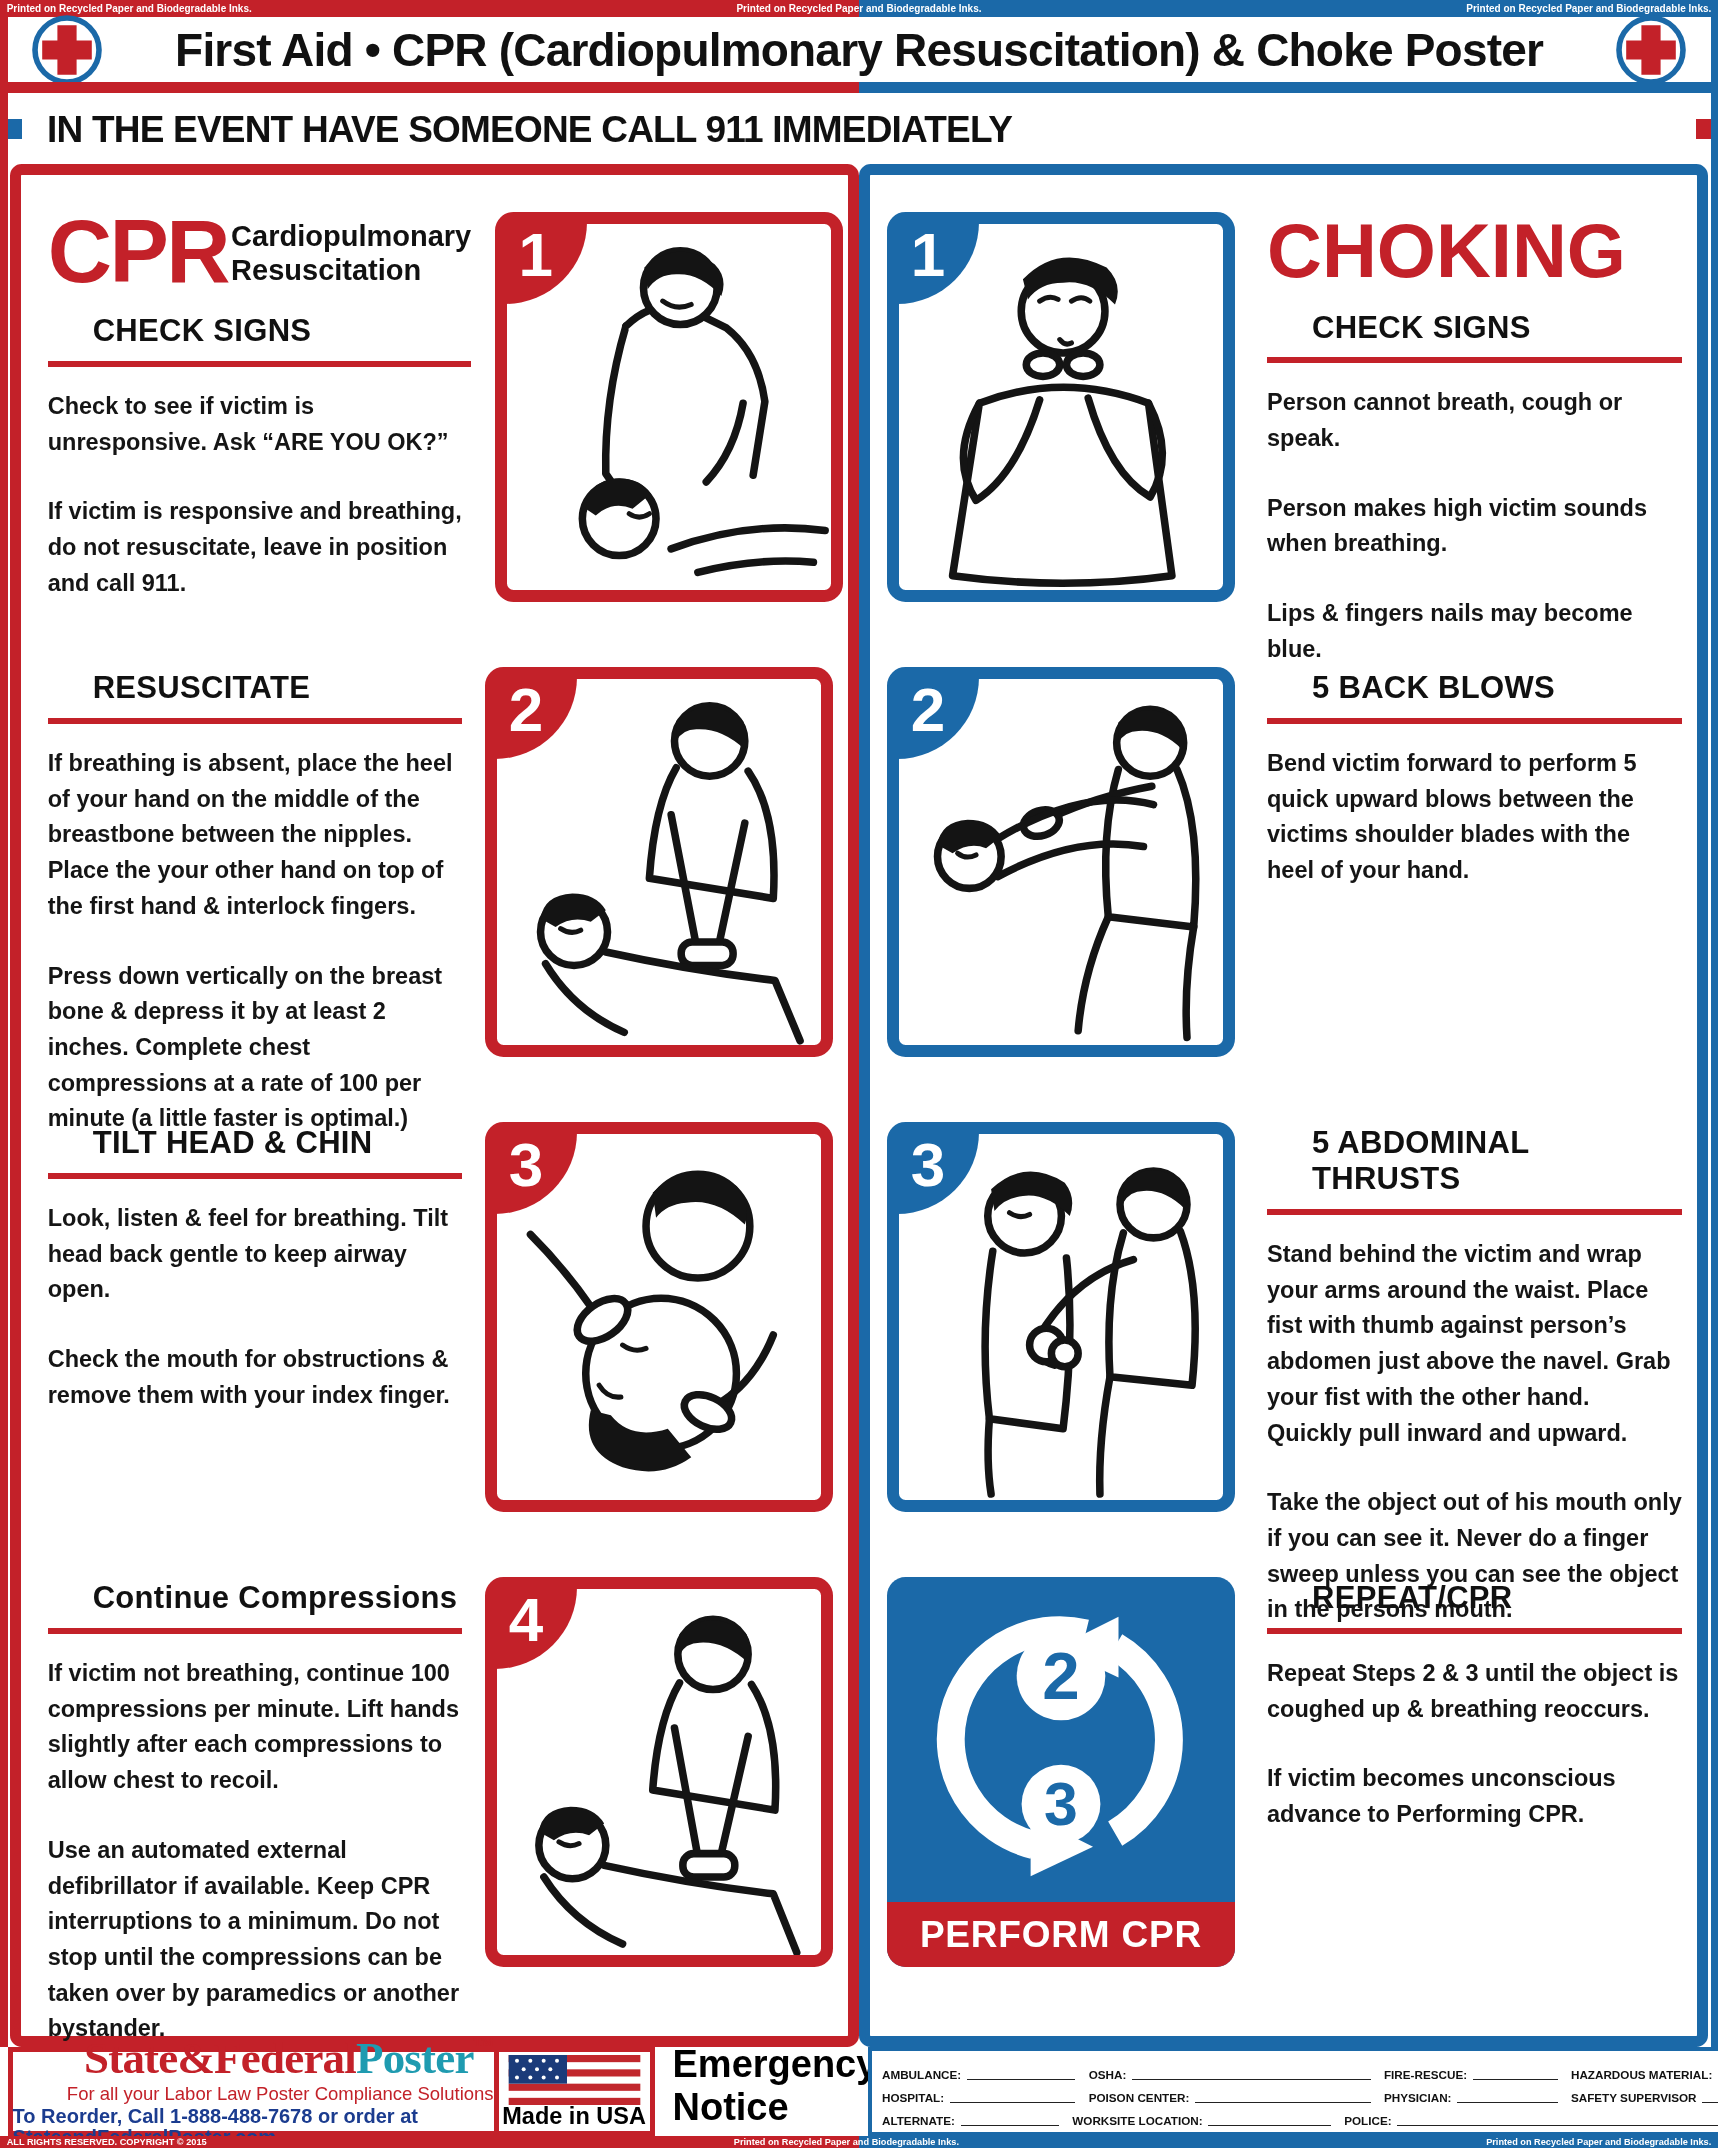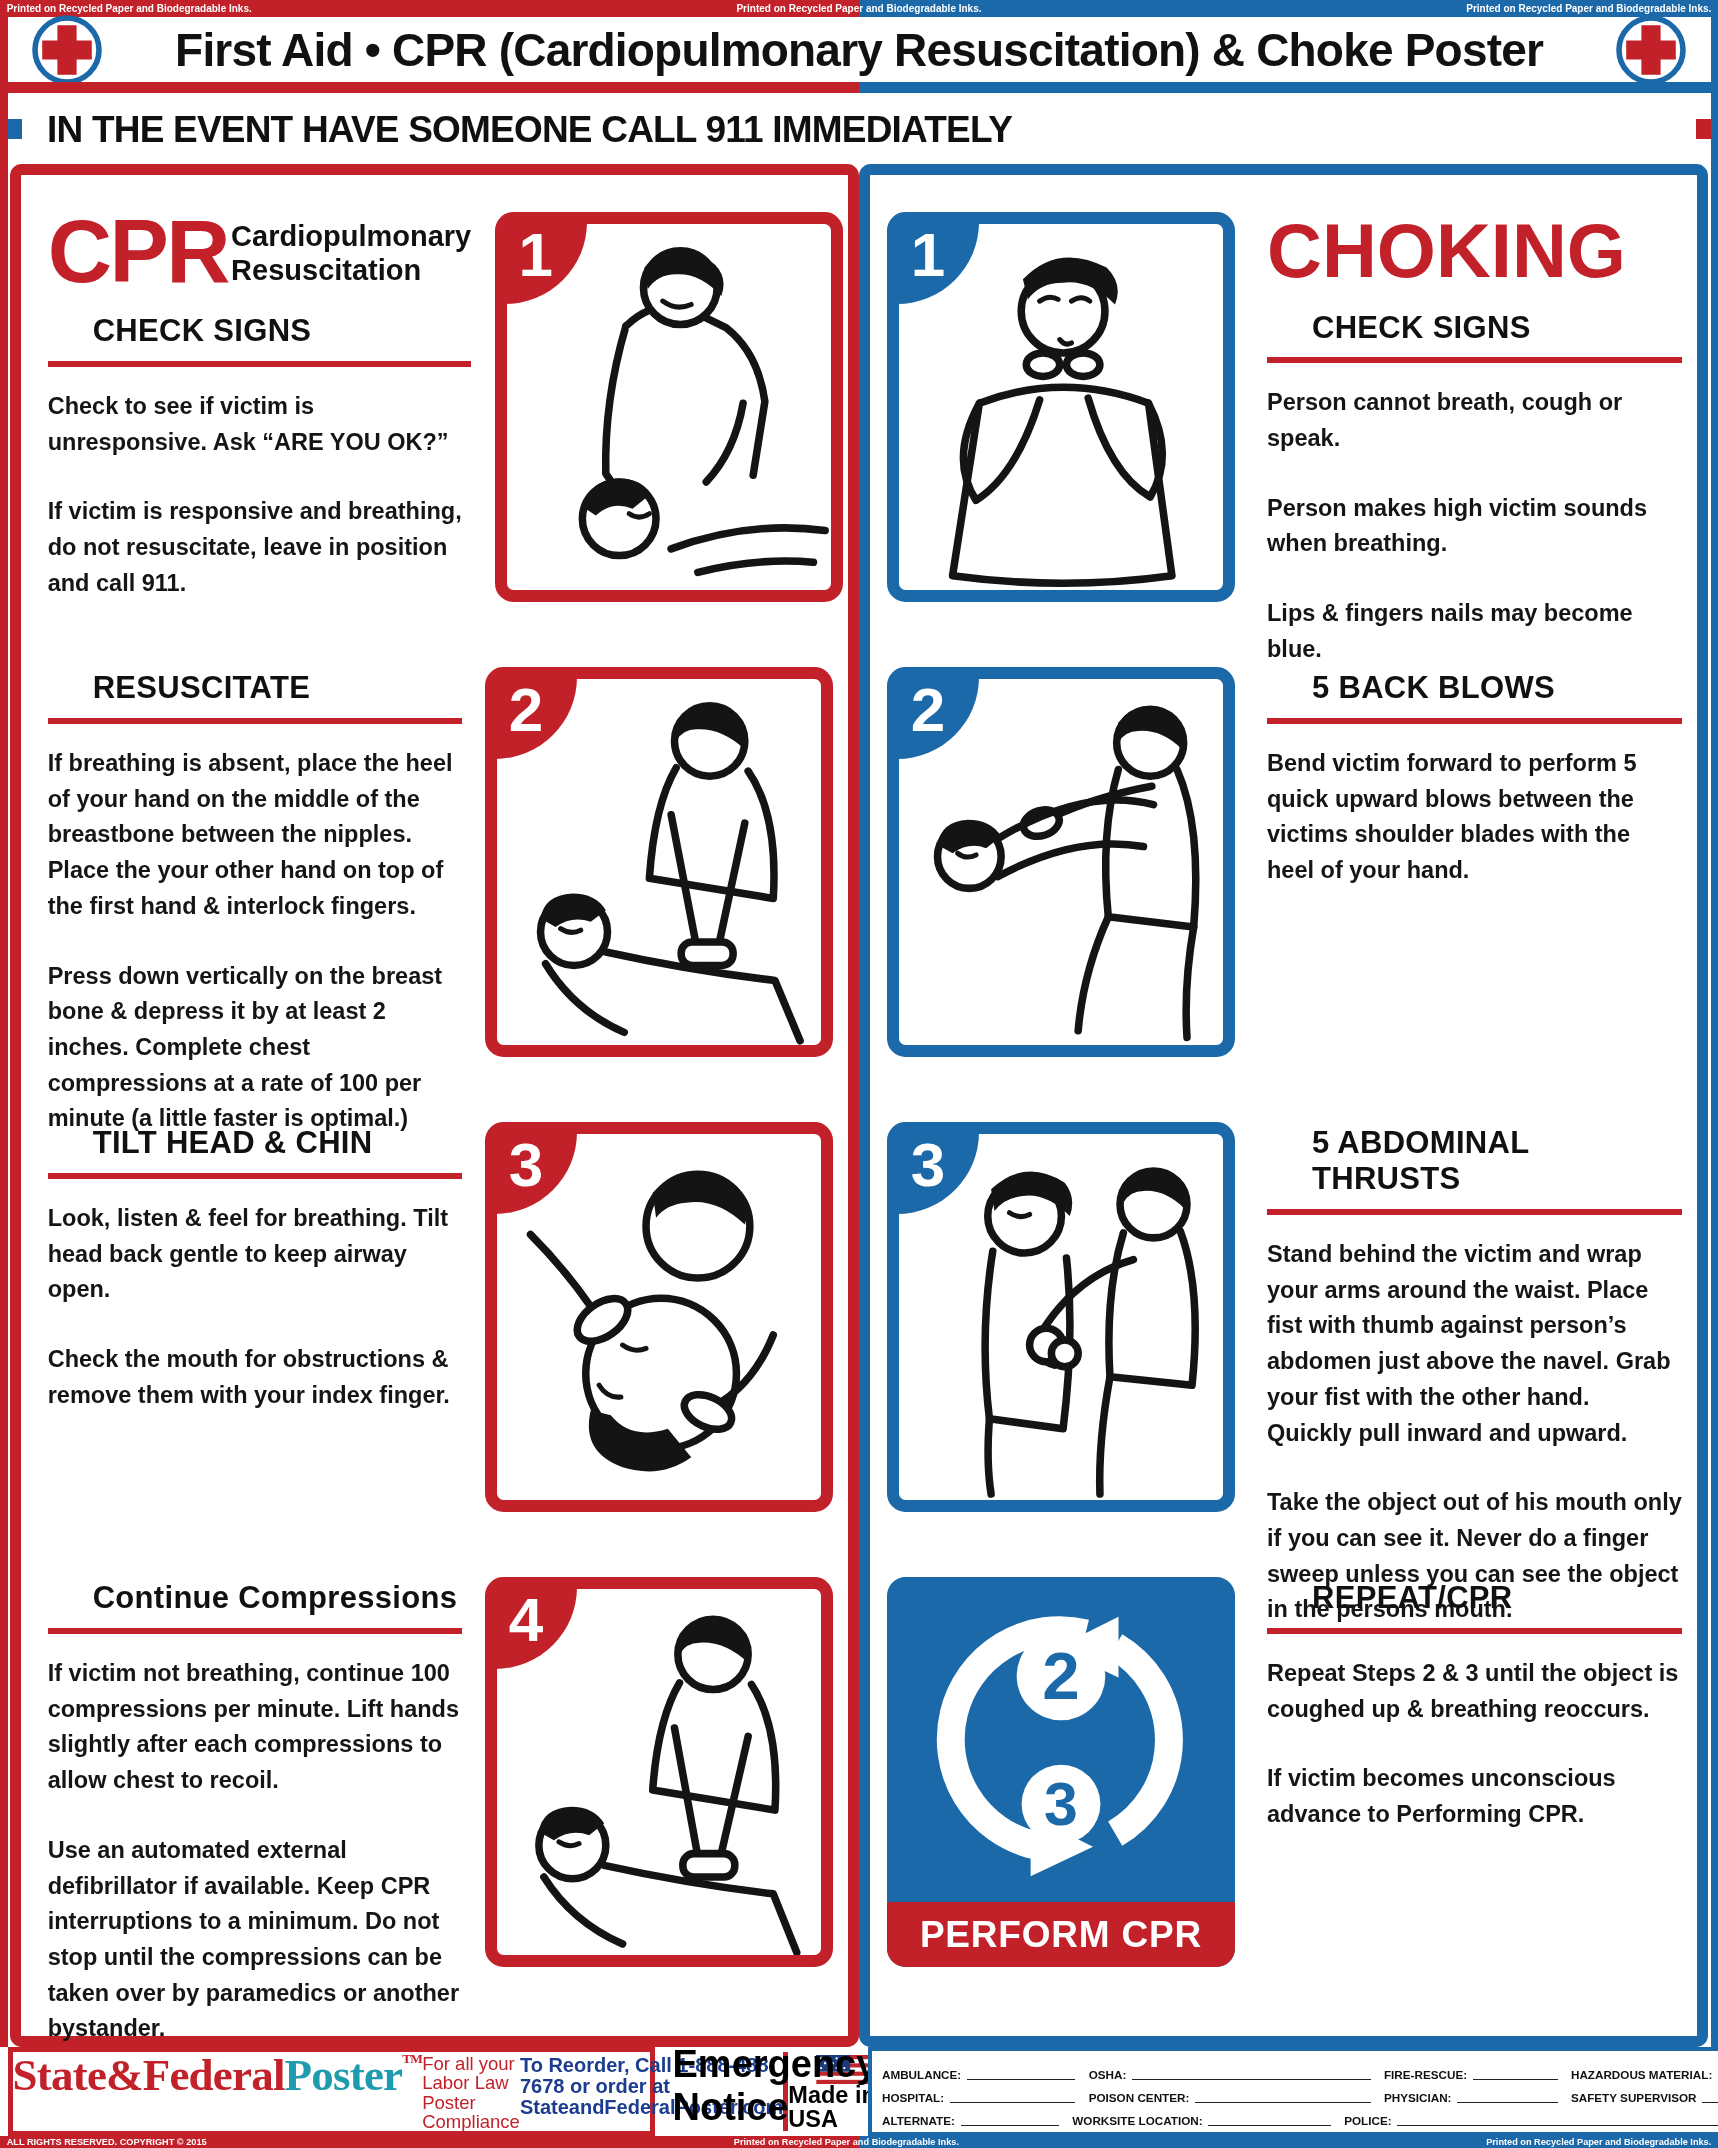--- a/index.html
+++ b/index.html
@@ -75,21 +75,21 @@
   .perform{position:relative; flex:none; width:348px; height:390px; background:var(--blue);
     border-radius:18.5px; overflow:hidden;}
   .perform svg{position:absolute; top:6.7px; left:0; width:100%; height:312px;}
   .perform-banner{position:absolute; bottom:0; left:0; width:100%; height:65px; background:var(--red);
     color:#fff; font-size:37px; font-weight:700; letter-spacing:0.8px; display:flex; align-items:center; justify-content:center;}
 
   
   .footer{position:absolute; top:2047px; left:0; width:1718px; height:89px; background:#fff;}
   .f-left{position:absolute; left:7.6px; top:0; width:647px; height:89px; border:5px solid var(--red);
     display:flex; background:#fff;}
-  .f-logo{flex:1; display:flex; flex-direction:row; align-items:flex-start; justify-content:center; line-height:1.05;}
+  .f-logo{flex:1; display:flex; flex-direction:column; align-items:flex-end; justify-content:center; line-height:1.05;}
   .logo-line{font-family:"Liberation Serif", serif; font-weight:700; font-size:45px; letter-spacing:-0.8px;}
   .logo-line .red{color:var(--red);} .logo-line .teal{color:var(--teal);}
   .logo-line sup{font-size:13.4px; color:var(--red); vertical-align:top;}
   .tagline{color:var(--red); font-size:18.5px; font-weight:400; margin-top:1.7px;}
   .reorder{color:var(--navy); font-size:20px; font-weight:700; margin-top:3.4px;}
   .f-flag{width:156px; border-left:5px solid var(--red); display:flex; flex-direction:column; align-items:center; justify-content:flex-start; padding-top:3px;}
   .madeusa{font-size:23.5px; font-weight:700; color:#000; line-height:1;}
   .f-emergency{position:absolute; left:654px; top:0; width:214px; height:78px; display:flex; flex-direction:column; justify-content:center; padding-left:18.5px;}
   .f-emergency div{font-size:38px; font-weight:700; color:#000; line-height:1.12;}
   .f-form{position:absolute; left:868px; top:0; width:945px; height:89px; border:4.2px solid var(--blue);

